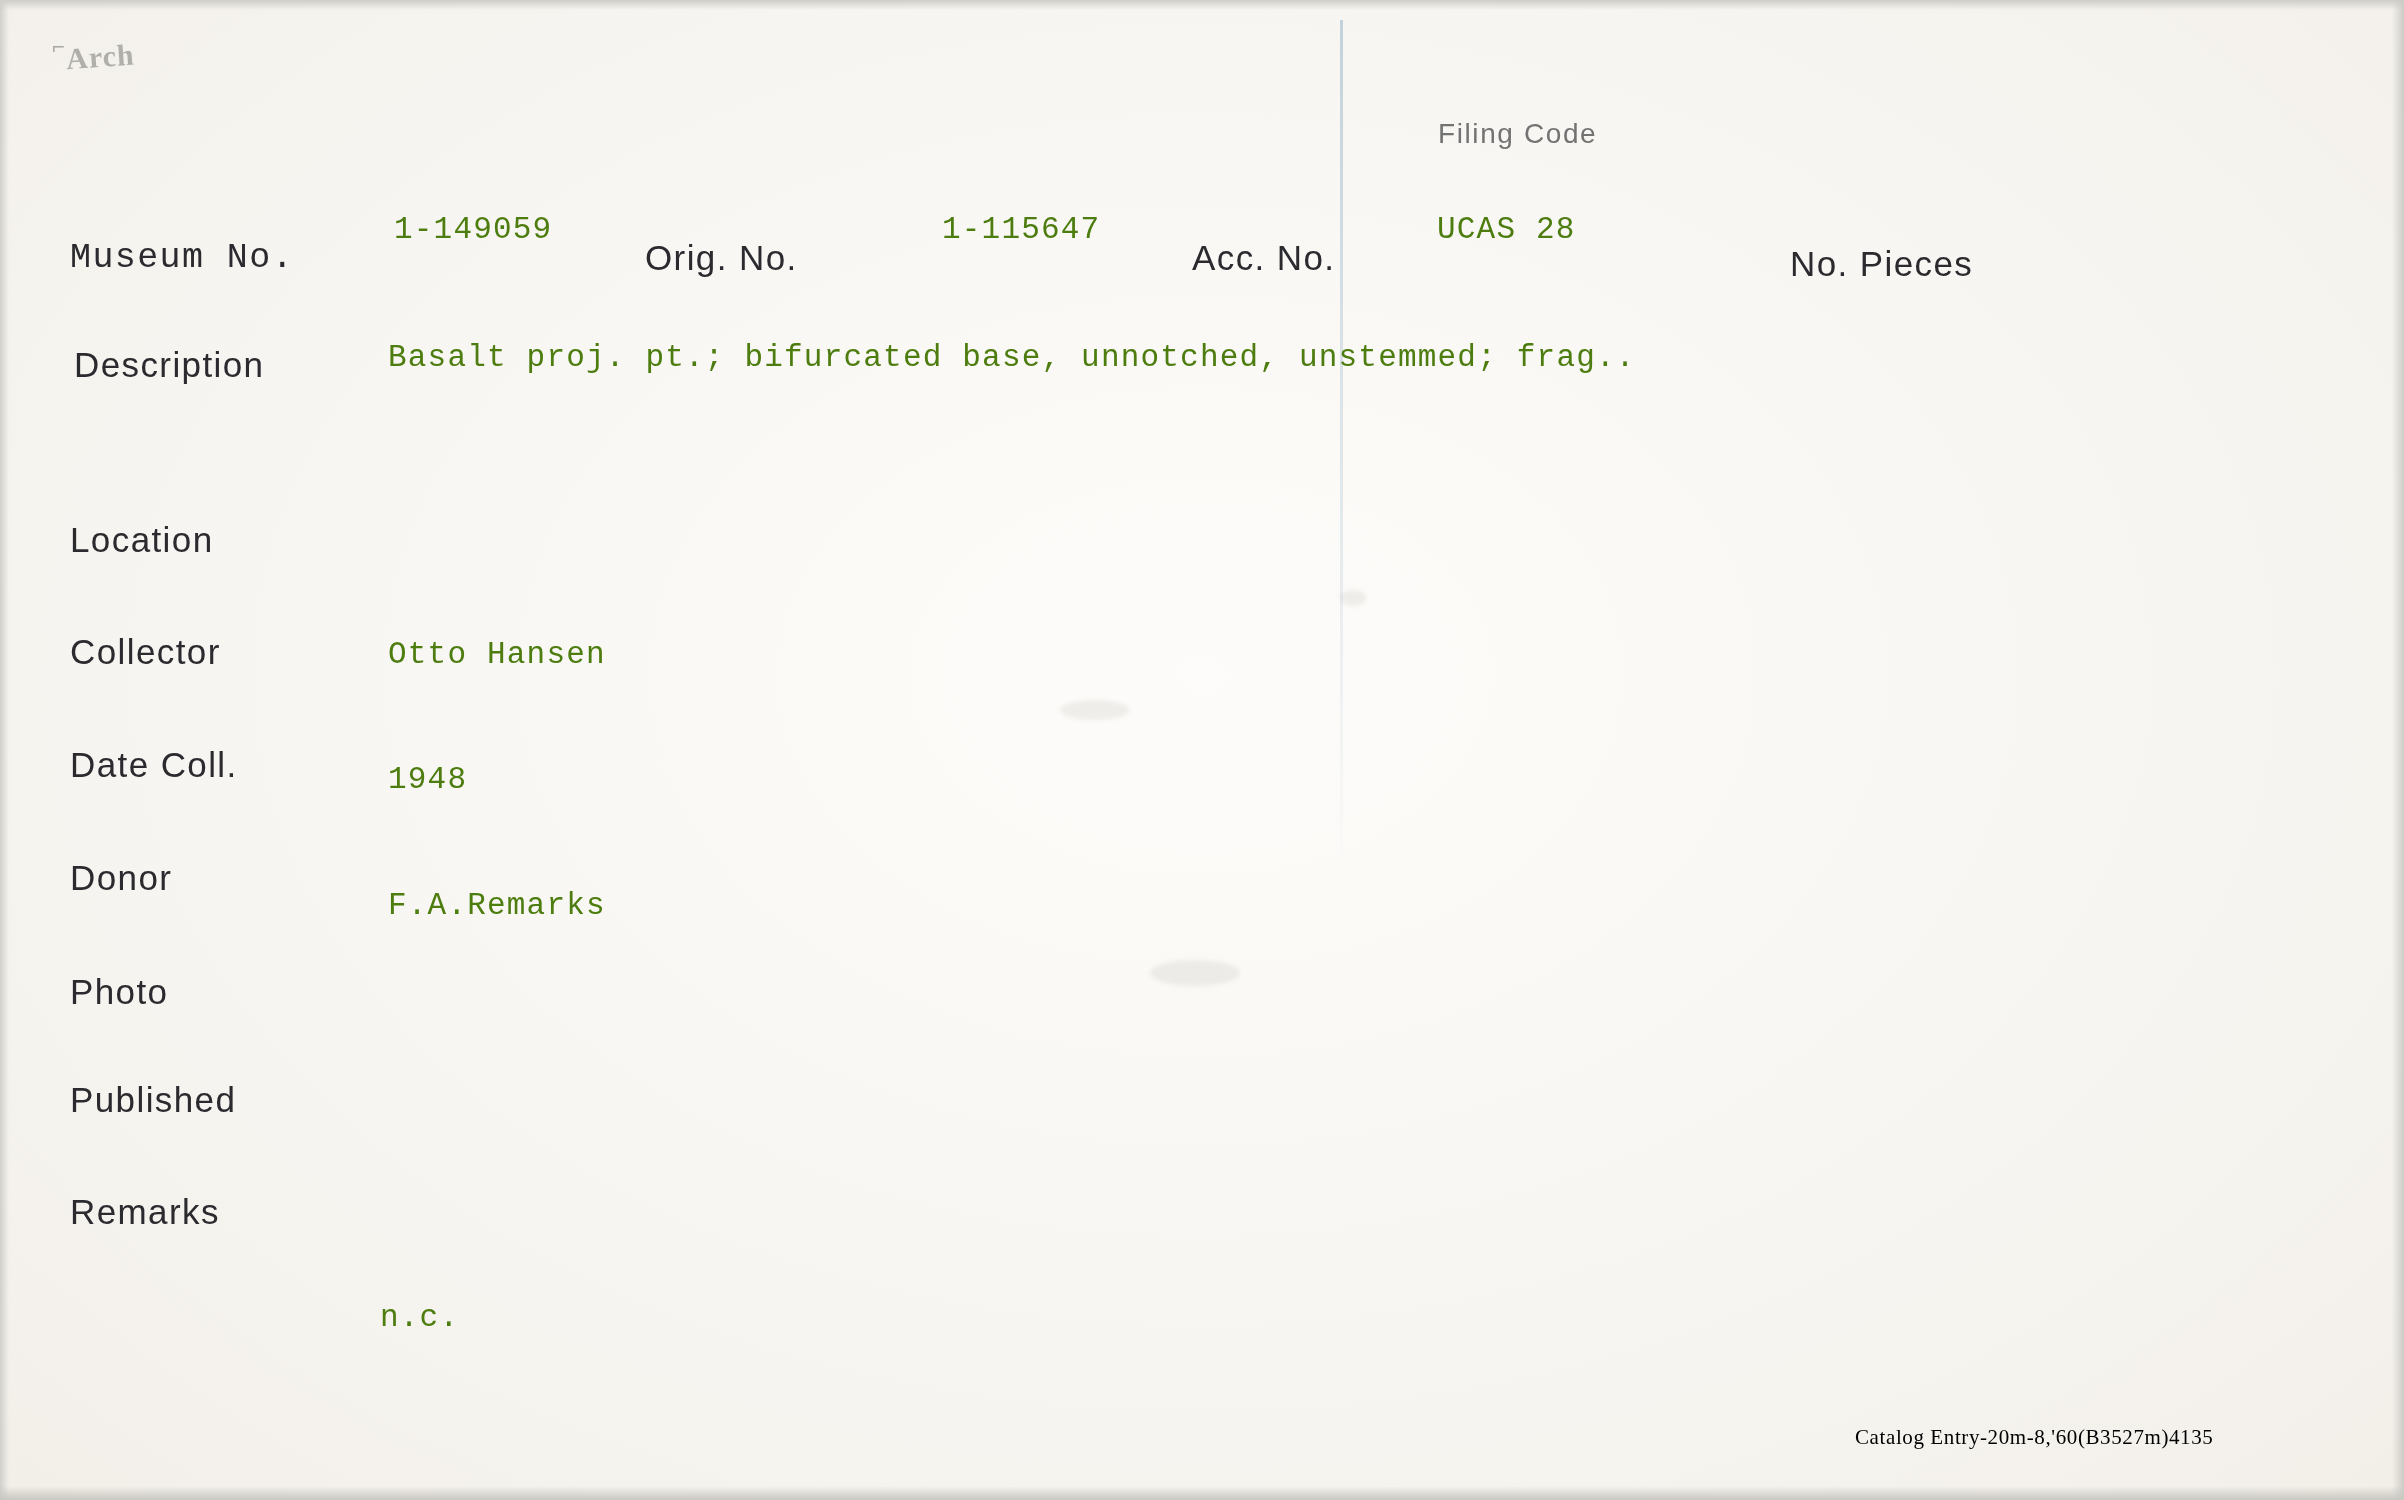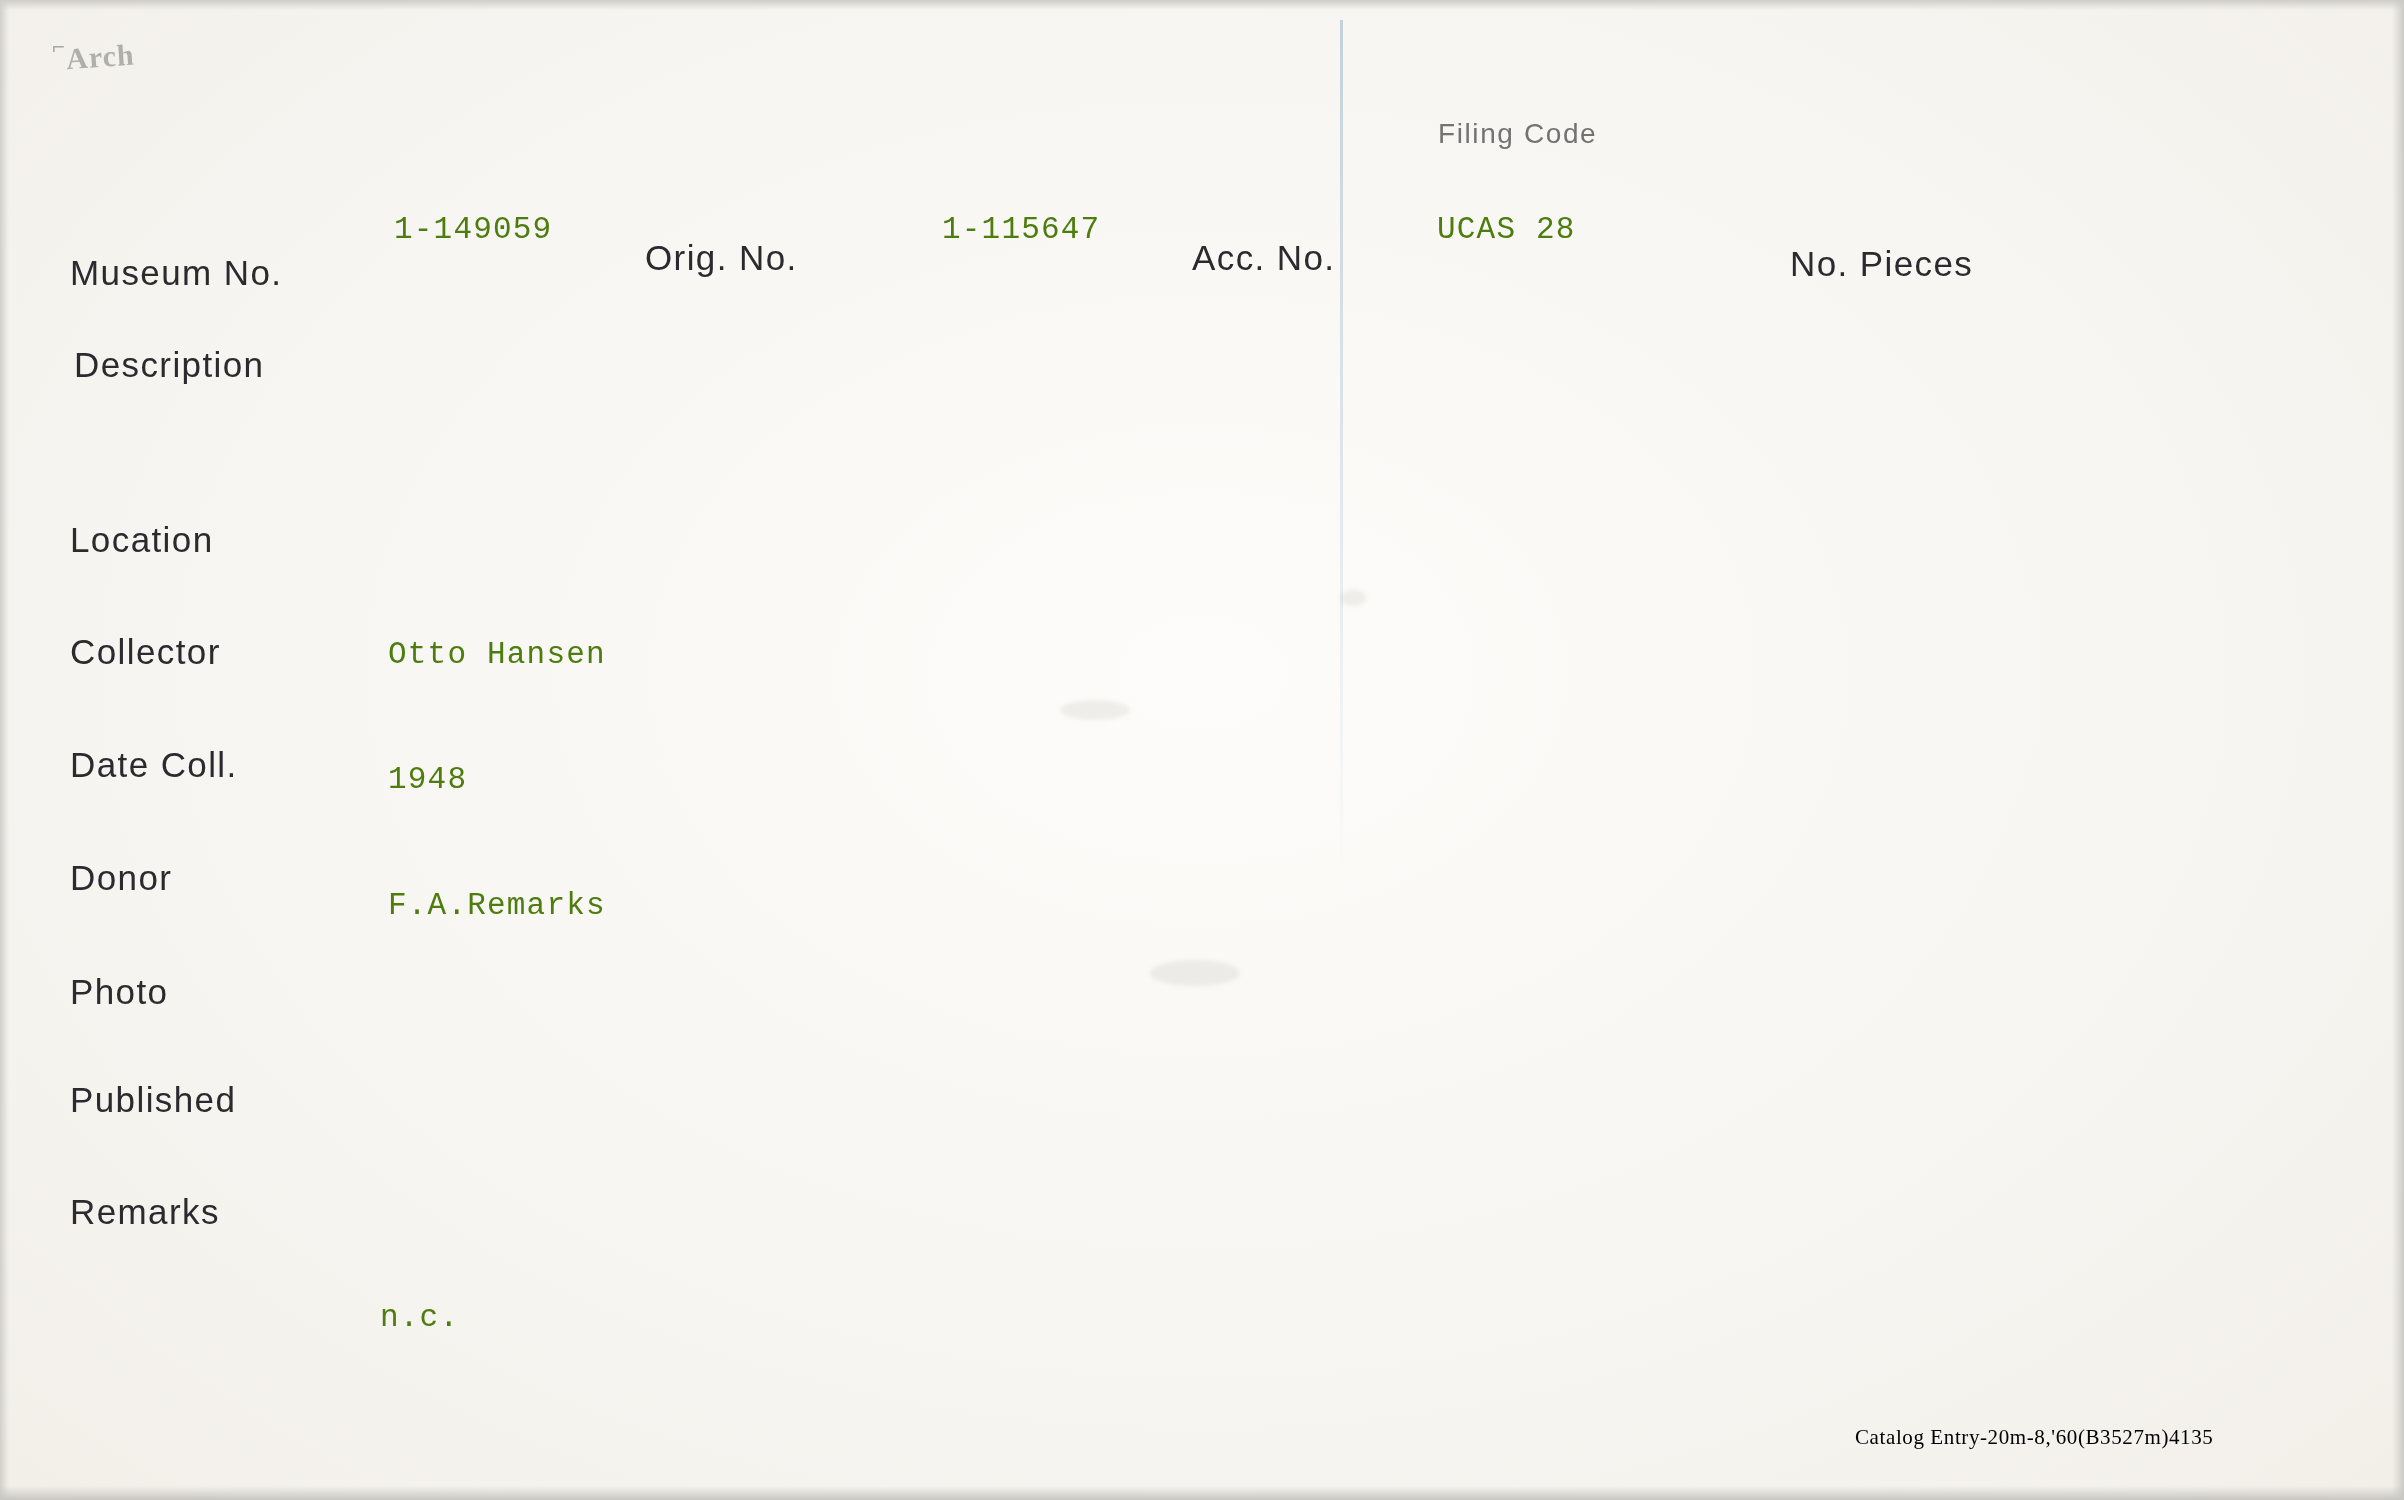--- a/index.html
+++ b/index.html
@@ -121,33 +121,34 @@
 
   <div class="smudge" style="left:1150px; top:960px; width:90px; height:26px;"></div>
   <div class="smudge" style="left:1060px; top:700px; width:70px; height:20px;"></div>
   <div class="smudge" style="left:1340px; top:590px; width:26px; height:16px;"></div>
 
   <div class="stamp" style="left:66px; top:40px;">Arch</div>
   <div class="tickmark" style="left:52px; top:34px;">⌐</div>
 
   <div class="heading" style="left:1400px; top:118px;">Filing Code</div>
 
-  <div class="label" style="left:70px; top:253px;">Museum No.</div>
+  <div class="label" style="left:70px; top:238px;font-family:Liberation Mono, monospace;">Museum No.</div>
   <div class="typed" style="left:394px; top:212px;">1-149059</div>
 
   <div class="label" style="left:645px; top:238px;">Orig. No.</div>
   <div class="typed" style="left:942px; top:212px;">1-115647</div>
 
   <div class="label" style="left:1192px; top:238px;">Acc. No.</div>
   <div class="typed" style="left:1437px; top:212px;">UCAS 28</div>
 
   <div class="label" style="left:1790px; top:244px;">No. Pieces</div>
   <div class="typed" style="left:2090px; top:218px;"></div>
 
   <div class="label" style="left:74px; top:345px;">Description</div>
+  <div class="typed" style="left:388px; top:340px;">Basalt proj. pt.; bifurcated base, unnotched, unstemmed; frag..</div>
 
   <div class="label" style="left:70px; top:520px;">Location</div>
 
   <div class="label" style="left:70px; top:632px;">Collector</div>
   <div class="typed" style="left:388px; top:637px;">Otto Hansen</div>
 
   <div class="label" style="left:70px; top:745px;">Date Coll.</div>
   <div class="typed" style="left:388px; top:762px;">1948</div>
 
   <div class="label" style="left:70px; top:858px;">Donor</div>

